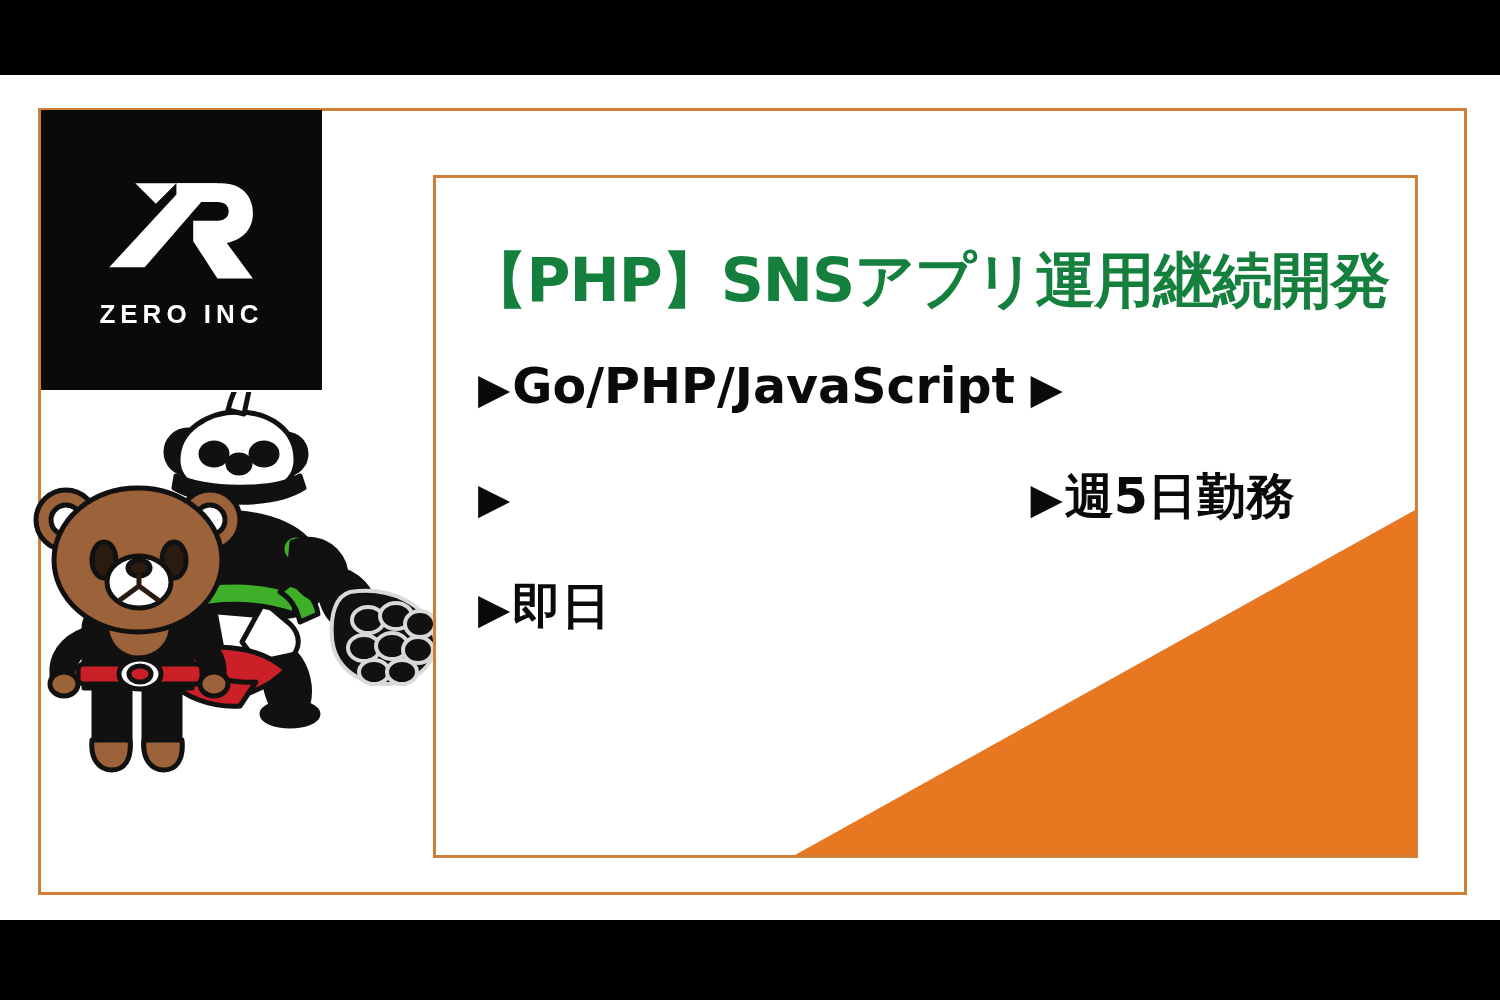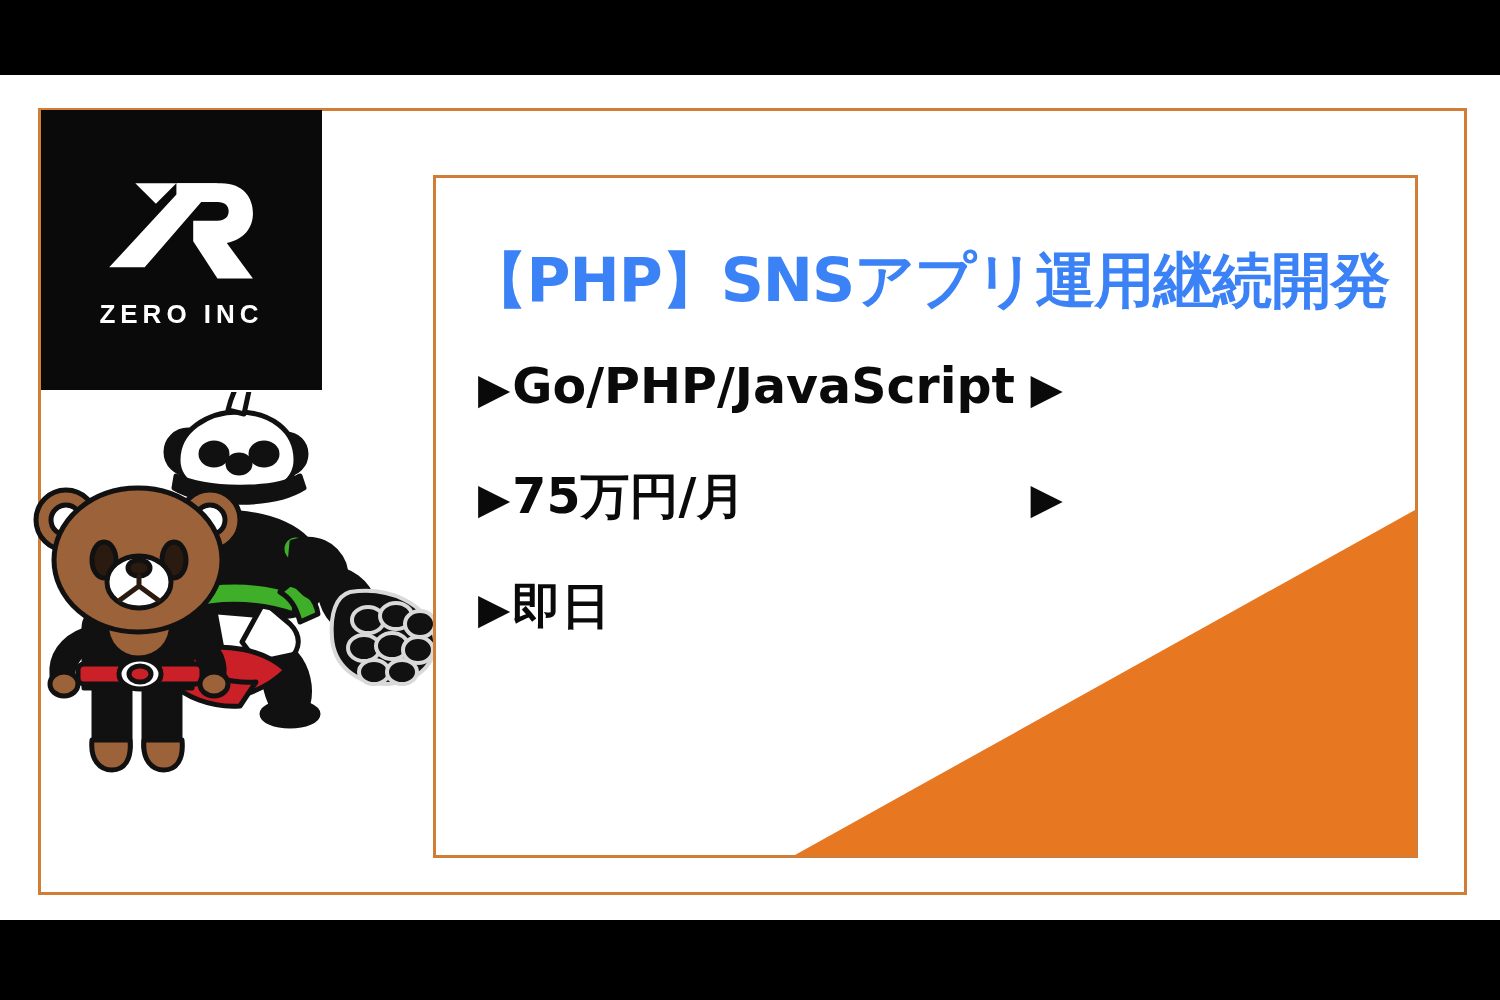--- a/index.html
+++ b/index.html
@@ -114,21 +114,21 @@
 
   .panel-body {
     position: relative;
     z-index: 3;
     width: 100%;
     height: 100%;
     padding: 72px 0 0 0;
   }
 
   .headline {
-    color: #3b82f6;
+    color: #15803d;
     font-size: 60px;
     font-weight: 700;
     letter-spacing: -1px;
     line-height: 1;
     white-space: nowrap;
     text-align: center;
     padding-left: 6px;
     font-family: "DejaVu Sans", "Liberation Sans", sans-serif;
   }
 
@@ -295,24 +295,24 @@
             <span>Go/PHP/JavaScript</span>
           </div>
           <div class="spec-cell right">
             <span class="tri">▶</span>
           </div>
         </div>
 
         <div class="spec-row">
           <div class="spec-cell left">
             <span class="tri">▶</span>
-            <span>75万円/月</span>
           </div>
           <div class="spec-cell right">
             <span class="tri">▶</span>
+            <span>週5日勤務</span>
           </div>
         </div>
 
         <div class="spec-row">
           <div class="spec-cell left">
             <span class="tri">▶</span>
             <span>即日</span>
           </div>
           <div class="spec-cell right empty">
             <span></span>

